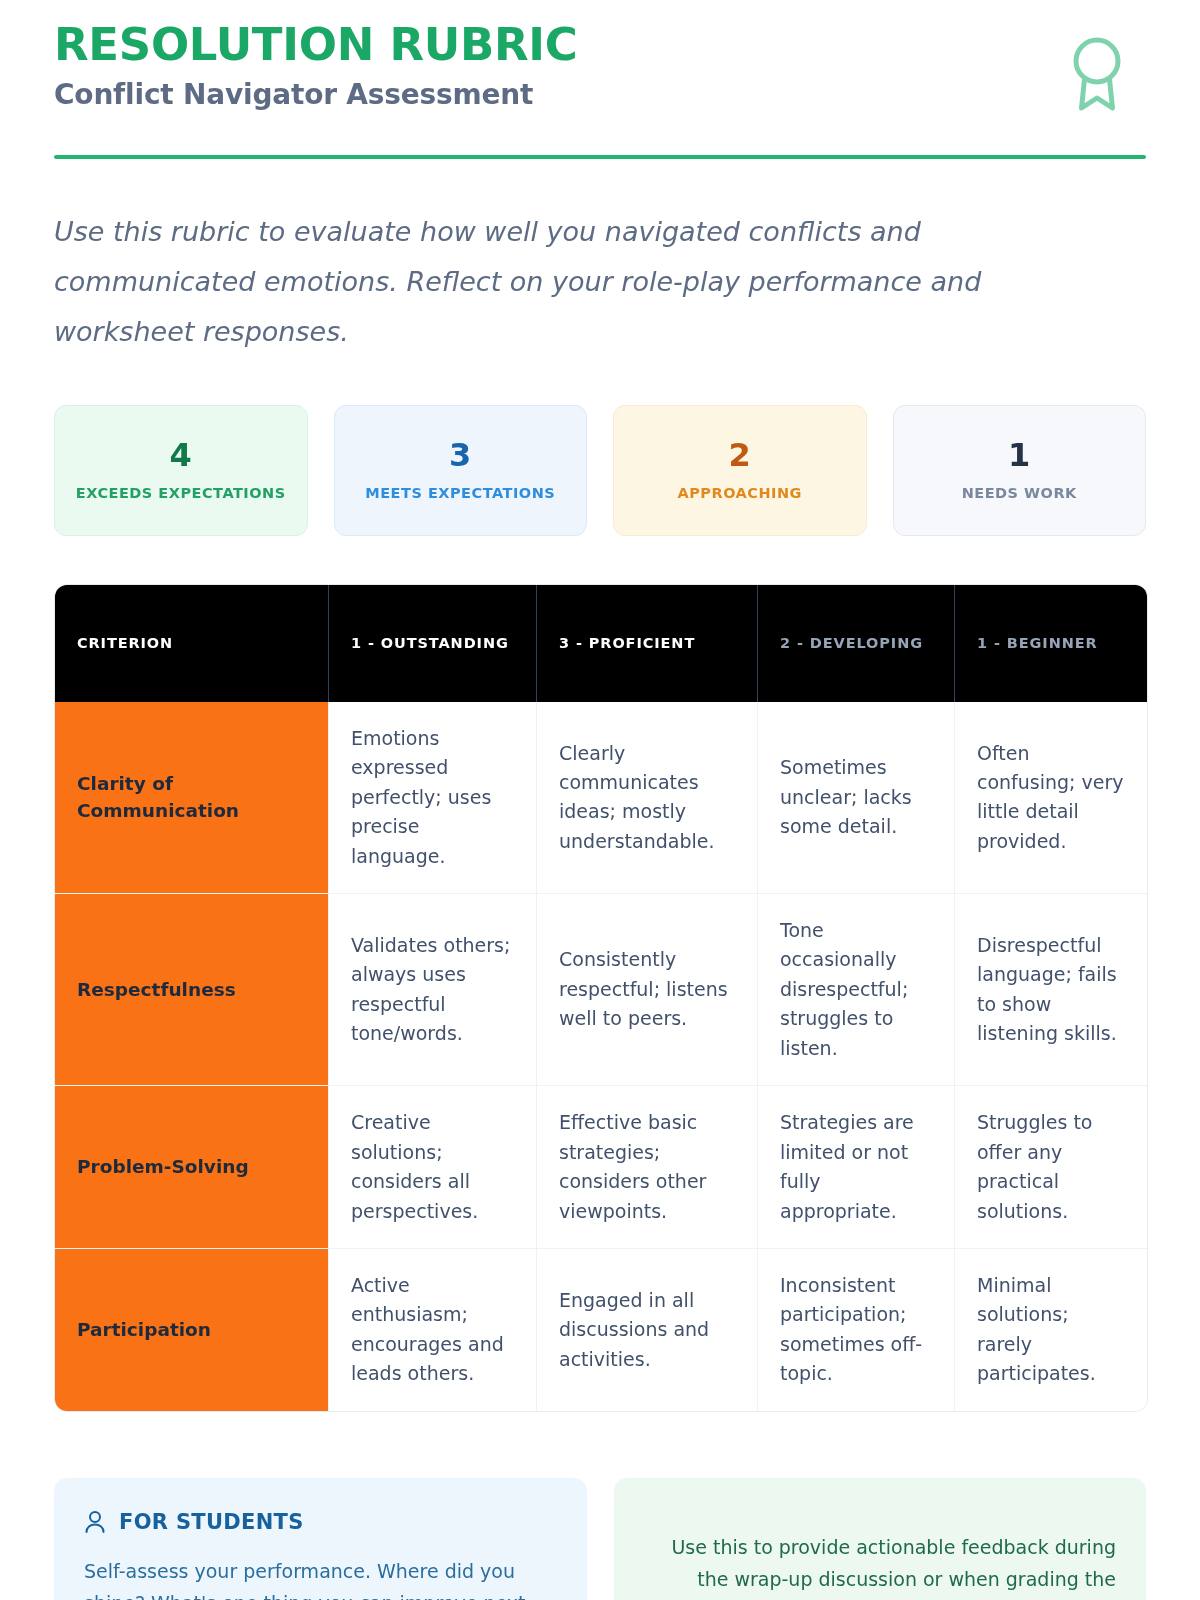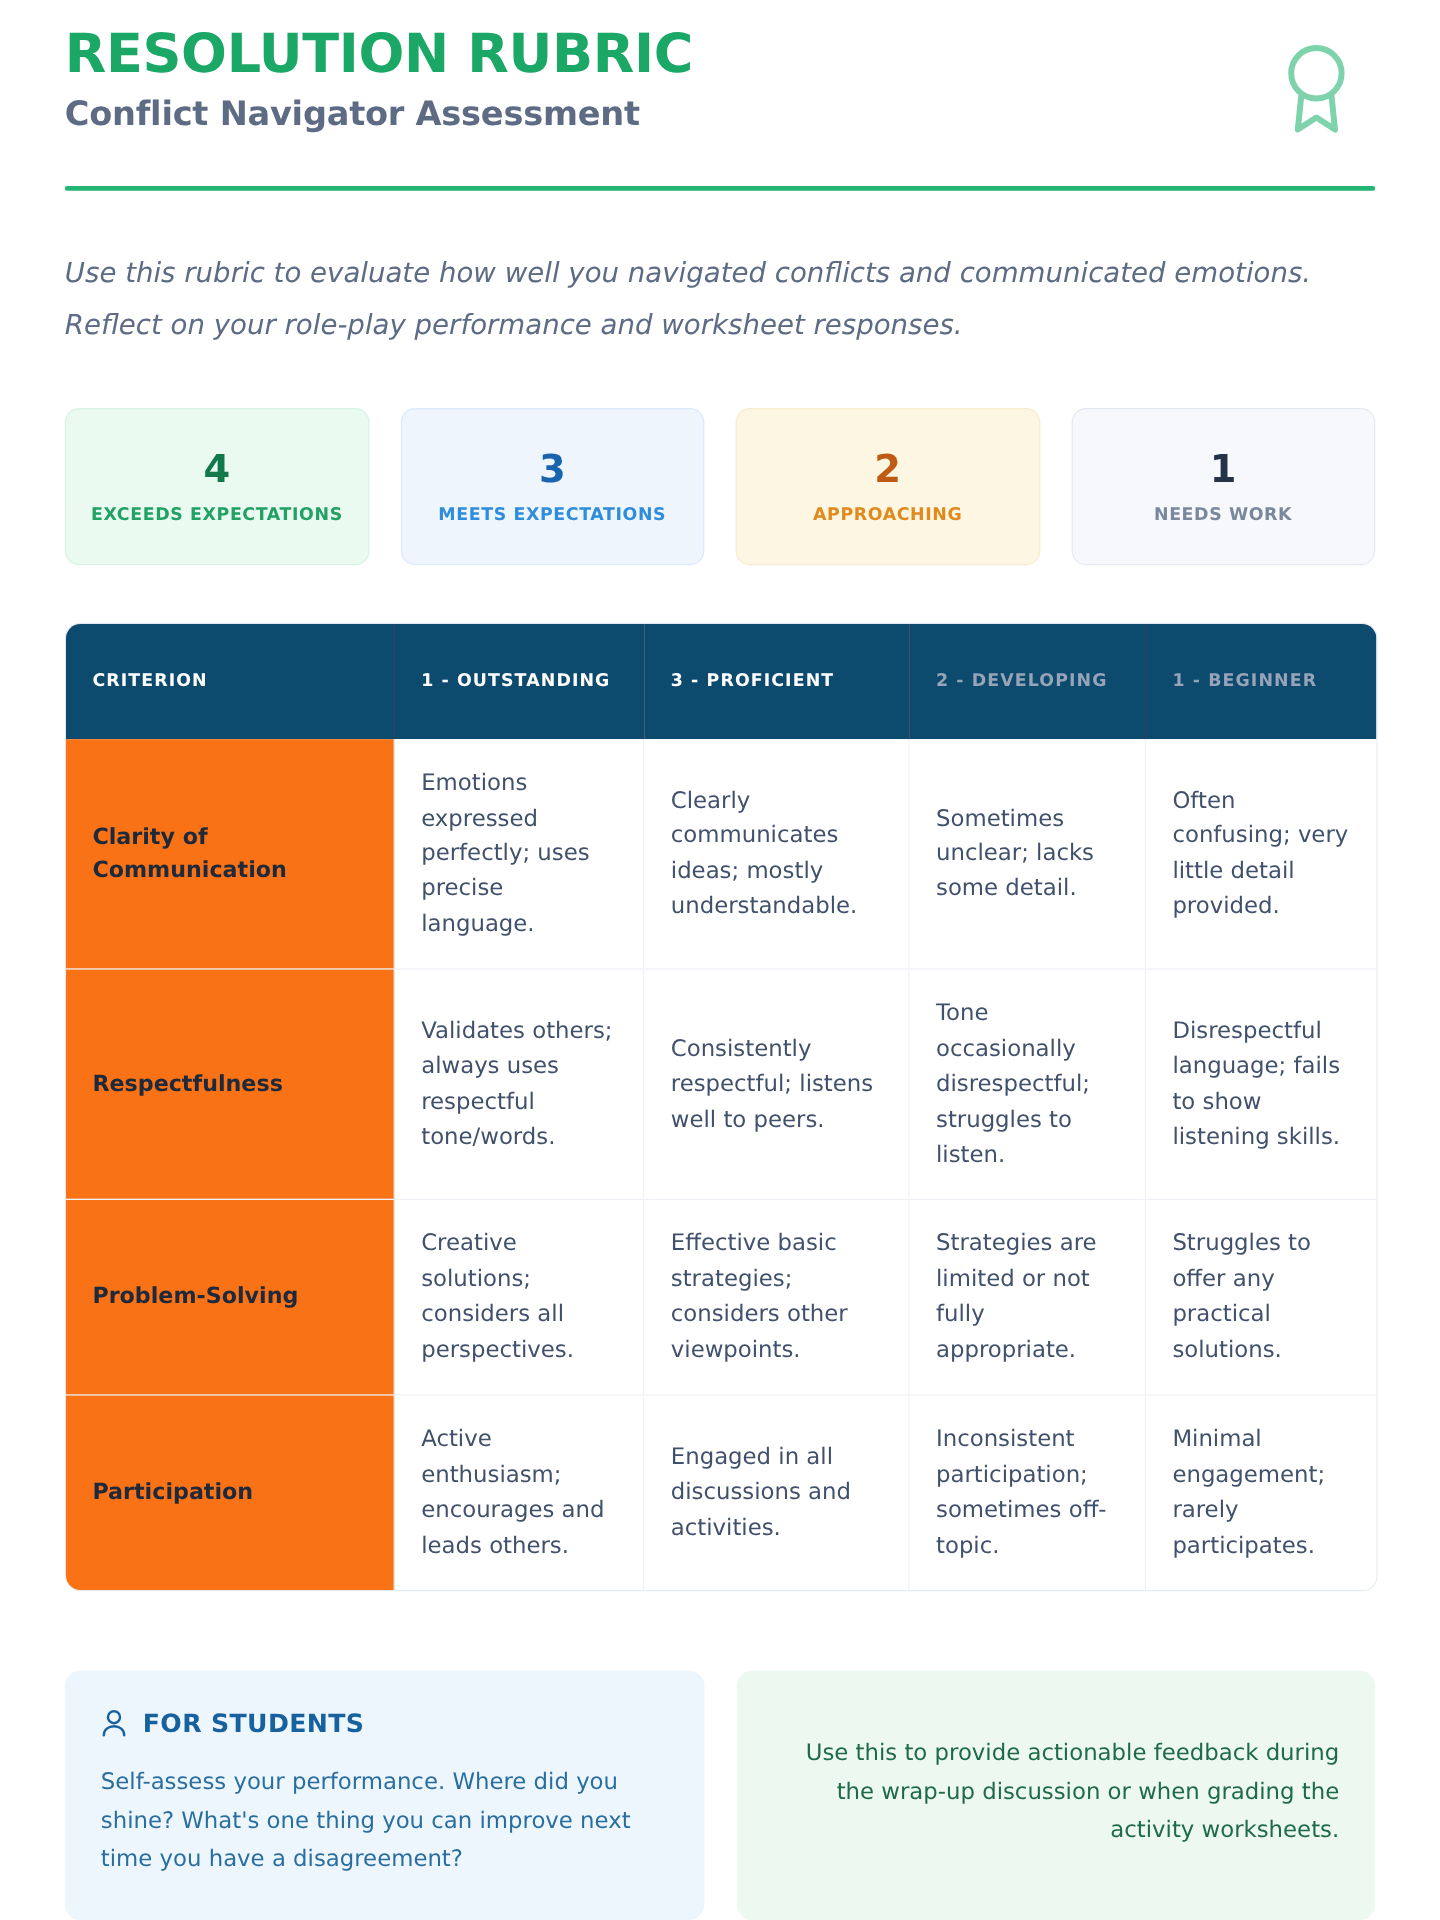--- a/index.html
+++ b/index.html
@@ -49,21 +49,21 @@
   .rule {
     margin-top: 39px;
     height: 4px;
     border-radius: 2px;
     background: #22b573;
   }
 
   
   .intro {
     margin-top: 48px;
-    font-size: 23px;
+    font-size: 27px;
     font-style: italic;
     line-height: 1.85;
     color: #5d6b84;
     max-width: 1040px;
   }
 
   
   .scorecards {
     margin-top: 48px;
     display: grid;
@@ -108,29 +108,29 @@
     margin-top: 48px;
     width: 100%;
     border-collapse: separate;
     border-spacing: 0;
     border-radius: 13px;
     overflow: hidden;
     border: 1px solid #e6ebf2;
     table-layout: fixed;
   }
   .rubric-table thead th {
-    background: #0c4a6e;
+    background: #000000;
     color: #ffffff;
     font-size: 14.5px;
     font-weight: 700;
     letter-spacing: 0.9px;
     text-align: left;
     vertical-align: middle;
     padding: 26px 22px;
-    height: 96px;
+    height: 117px;
     border-right: 1px solid #33405a;
   }
   .rubric-table thead th:last-child { border-right: none; }
   .rubric-table thead th.dim { color: #97a3b8; }
 
   .rubric-table tbody td {
     background: #ffffff;
     font-size: 19px;
     line-height: 1.55;
     color: #41506b;
@@ -266,21 +266,21 @@
         <td>Creative solutions; considers all perspectives.</td>
         <td>Effective basic strategies; considers other viewpoints.</td>
         <td>Strategies are limited or not fully appropriate.</td>
         <td>Struggles to offer any practical solutions.</td>
       </tr>
       <tr>
         <td class="criterion">Participation</td>
         <td>Active enthusiasm; encourages and leads others.</td>
         <td>Engaged in all discussions and activities.</td>
         <td>Inconsistent participation; sometimes off-topic.</td>
-        <td>Minimal engagement; rarely participates.</td>
+        <td>Minimal solutions; rarely participates.</td>
       </tr>
     </tbody>
   </table>
 
   <div class="notes">
 
     <div class="note note-students">
       <div class="note-head">
         <span class="note-icon">
           <svg width="22" height="24" viewBox="0 0 22 24" fill="none" xmlns="http://www.w3.org/2000/svg">

